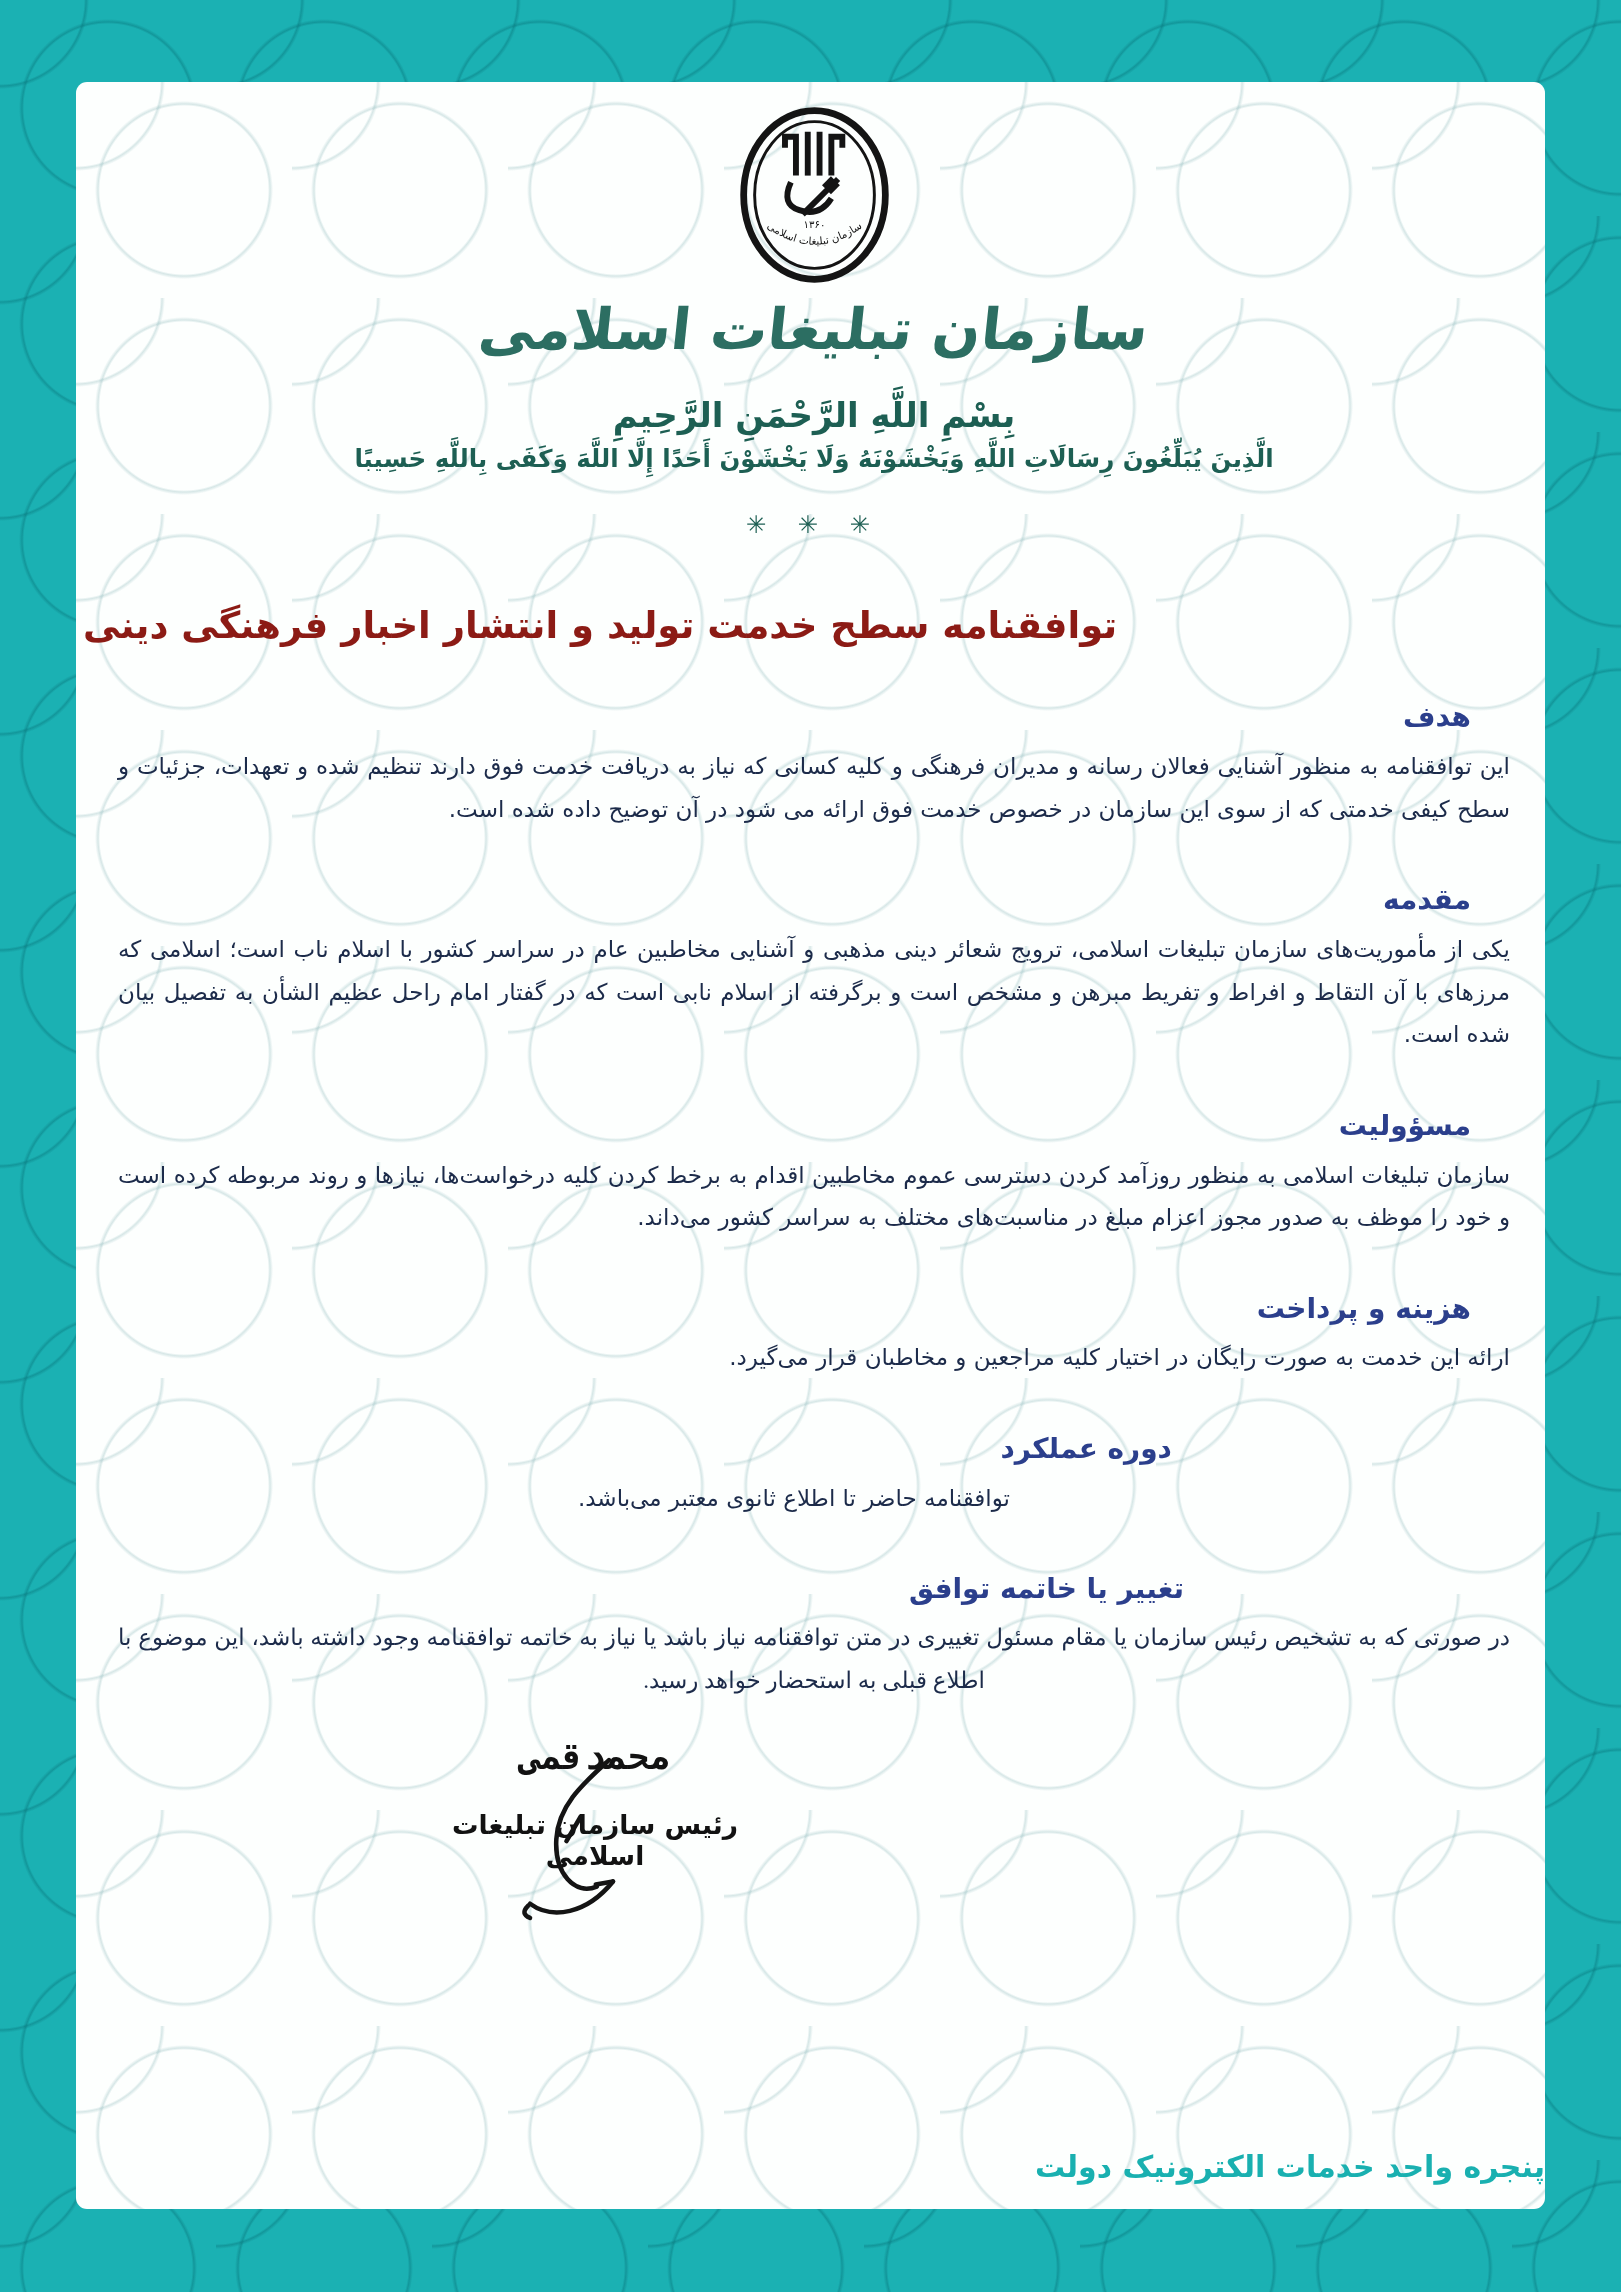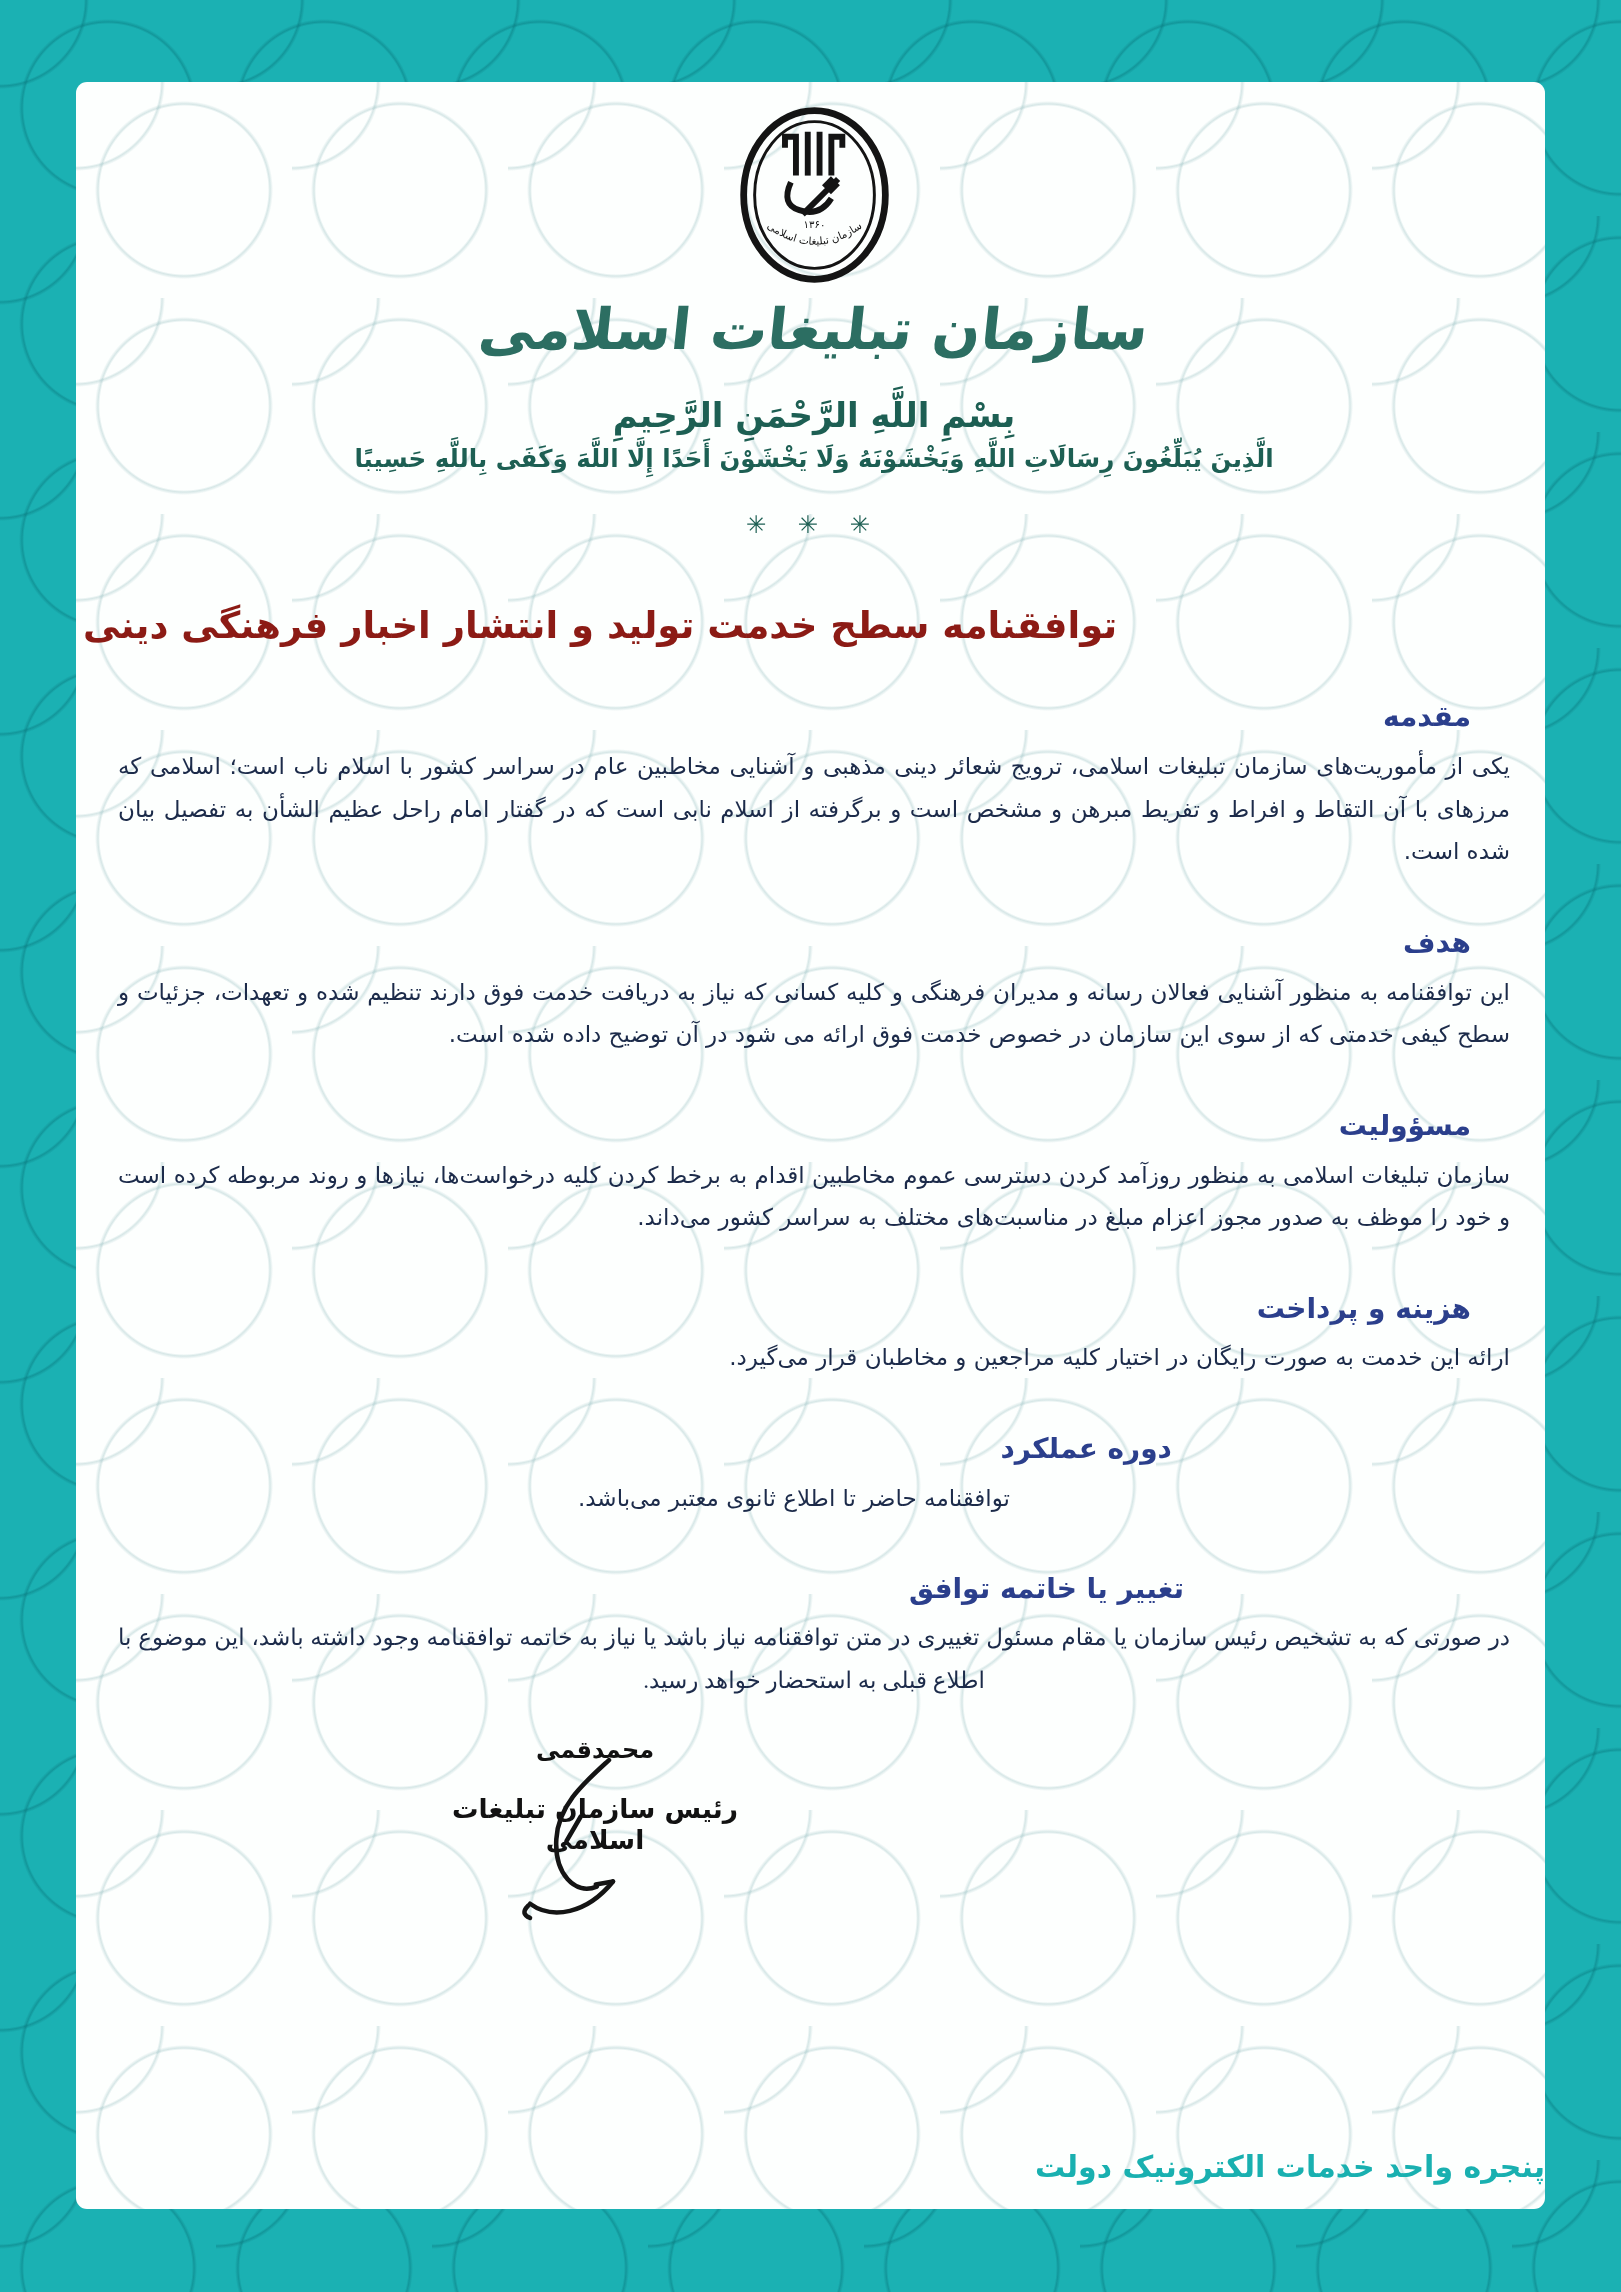--- a/index.html
+++ b/index.html
@@ -68,21 +68,21 @@
   }
   .s5 .section-heading { margin-right:338px; }
   .s5 .section-body   { margin-right:500px; text-align:left; }
   .s6 .section-heading { margin-right:326px; }
   .s6 .section-body   { text-align:justify; text-align-last:center;font-family:Liberation Serif, serif; }
   
   .signature {
     position:absolute; left:323px; top:1654px; width:392px;
     text-align:center; color:#121212;
   }
-  .signature-name { font-size:24px; font-weight:bold; }
+  .signature-name { font-size:36px; font-weight:bold;font-family:Liberation Mono, monospace; }
   .signature-role { font-size:26.5px; font-weight:bold; margin-top:29px; }
   .signature-mark { position:absolute; left:421px; top:1670px; pointer-events:none; }
   
   .footer {
     position:absolute; left:0; right:0; bottom:25.5px;
     text-align:right;
     font-size:30px; font-weight:bold; color:#19b0b0;
   }
 </style>
 </head>
@@ -120,28 +120,28 @@
 
     <div class="verse">الَّذِينَ يُبَلِّغُونَ رِسَالَاتِ اللَّهِ وَيَخْشَوْنَهُ وَلَا يَخْشَوْنَ أَحَدًا إِلَّا اللَّهَ وَكَفَى بِاللَّهِ حَسِيبًا</div>
 
     <div class="stars">✳ ✳ ✳</div>
 
     <h1 class="doc-title">توافقنامه سطح خدمت تولید و انتشار اخبار فرهنگی دینی</h1>
   </div>
 
   <div class="sections">
 
+    <div class="section s2">
+      <div class="section-heading">هدف</div>
+      <div class="section-body">این توافقنامه به منظور آشنایی فعالان رسانه و مدیران فرهنگی و کلیه کسانی که نیاز به دریافت خدمت فوق دارند تنظیم شده و تعهدات، جزئیات و سطح کیفی خدمتی که از سوی این سازمان در خصوص خدمت فوق ارائه می شود در آن توضیح داده شده است.</div>
+    </div>
+
     <div class="section s1">
       <div class="section-heading">مقدمه</div>
       <div class="section-body">یکی از مأموریت‌های سازمان تبلیغات اسلامی، ترویج شعائر دینی مذهبی و آشنایی مخاطبین عام در سراسر کشور با اسلام ناب است؛ اسلامی که مرزهای با آن التقاط و افراط و تفریط مبرهن و مشخص است و برگرفته از اسلام نابی است که در گفتار امام راحل عظیم الشأن به تفصیل بیان شده است.</div>
-    </div>
-
-    <div class="section s2">
-      <div class="section-heading">هدف</div>
-      <div class="section-body">این توافقنامه به منظور آشنایی فعالان رسانه و مدیران فرهنگی و کلیه کسانی که نیاز به دریافت خدمت فوق دارند تنظیم شده و تعهدات، جزئیات و سطح کیفی خدمتی که از سوی این سازمان در خصوص خدمت فوق ارائه می شود در آن توضیح داده شده است.</div>
     </div>
 
     <div class="section s3">
       <div class="section-heading">مسؤولیت</div>
       <div class="section-body">سازمان تبلیغات اسلامی به منظور روزآمد کردن دسترسی عموم مخاطبین اقدام به برخط کردن کلیه درخواست‌ها، نیازها و روند مربوطه کرده است و خود را موظف به صدور مجوز اعزام مبلغ در مناسبت‌های مختلف به سراسر کشور می‌داند.</div>
     </div>
 
     <div class="section s4">
       <div class="section-heading">هزینه و پرداخت</div>
       <div class="section-body">ارائه این خدمت به صورت رایگان در اختیار کلیه مراجعین و مخاطبان قرار می‌گیرد.</div>

